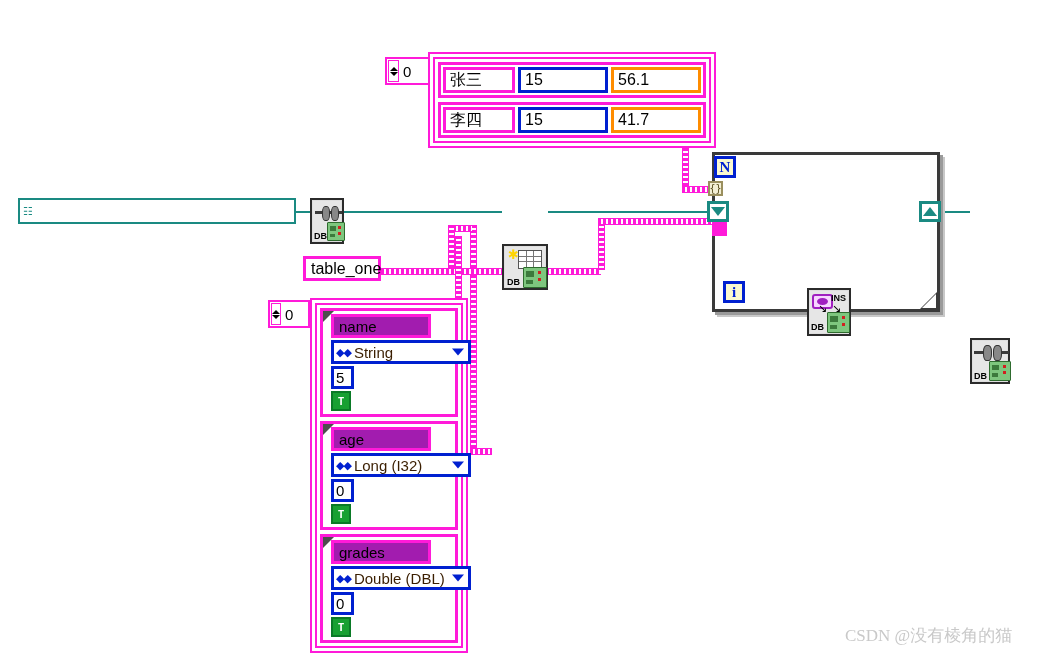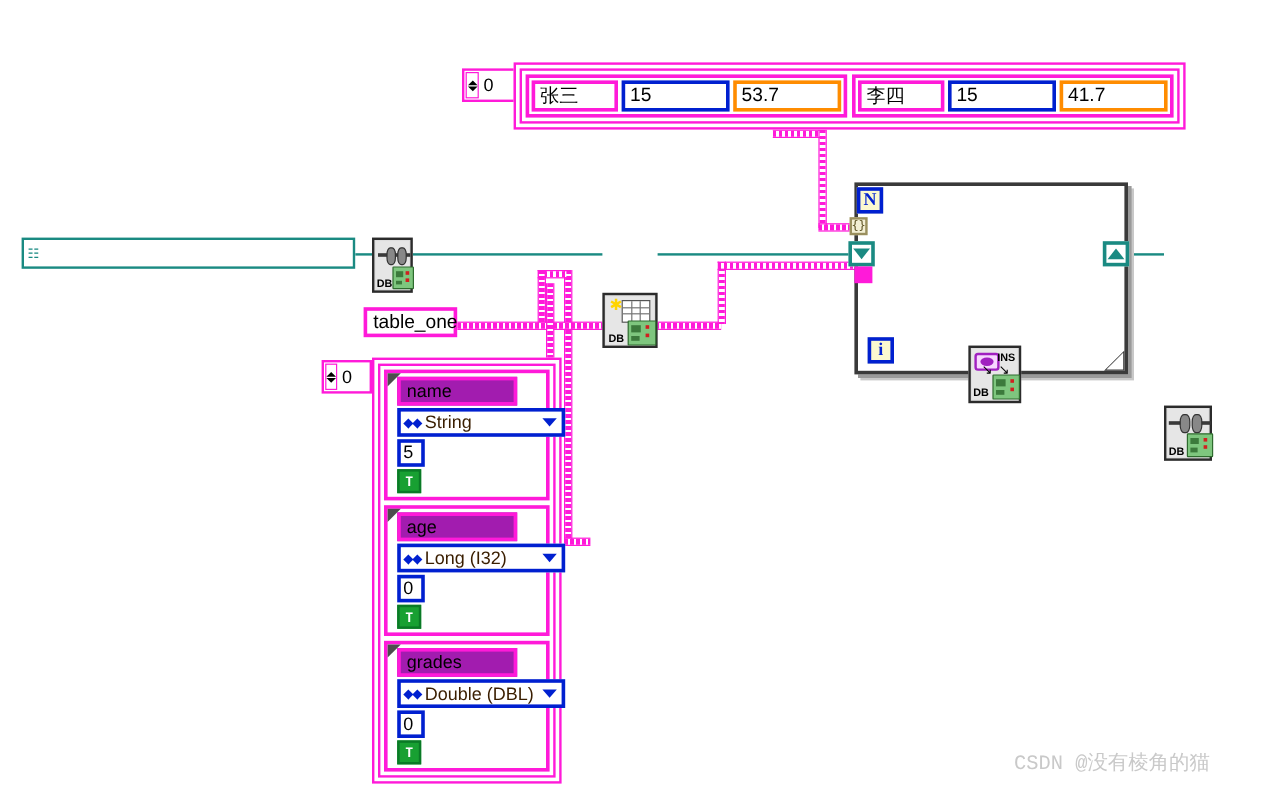--- a/index.html
+++ b/index.html
@@ -106,21 +106,21 @@
   
   .arr-outer {
     border:2px solid #ff1ad9;
     background:#ffffff;
     padding:3px;
   }
   .arr-inner {
     border:2px solid #ff1ad9;
     padding:3px;
     display:flex;
-    flex-direction:row;
+    flex-direction:column;
     gap:4px;
   }
   .clus-row {
     border:3px solid #ff1ad9;
     background:#ffffff;
     display:flex;
     padding:2px;
     gap:3px;
   }
   .cell {
@@ -325,21 +325,21 @@
     color:#000;
     font-size:11px;
     line-height:1;
     font-family:"DejaVu Sans", sans-serif;
   }
 
   .watermark {
     position:absolute;
     font-size:17px;
     color:#c9c9c9;
-    font-family:Liberation Mono, monospace;
+    font-family:Liberation Serif, serif;
     white-space:nowrap;
   }
 </style>
 </head>
 <body>
 
 <div id="canvas">
 
   <div class="wire-teal h abs" style="left:296px; top:211px; width:20px;"></div>
 
@@ -383,21 +383,21 @@
     </div>
     <div class="idx-val">0</div>
   </div>
 
   <div class="arr-outer abs" style="left:428px; top:52px;">
     <div class="arr-inner">
 
       <div class="clus-row">
         <div class="cell str">张三</div>
         <div class="cell i32">15</div>
-        <div class="cell dbl">53.7</div>
+        <div class="cell dbl">56.1</div>
       </div>
 
       <div class="clus-row">
         <div class="cell str">李四</div>
         <div class="cell i32">15</div>
         <div class="cell dbl">41.7</div>
       </div>
 
 
     </div>

